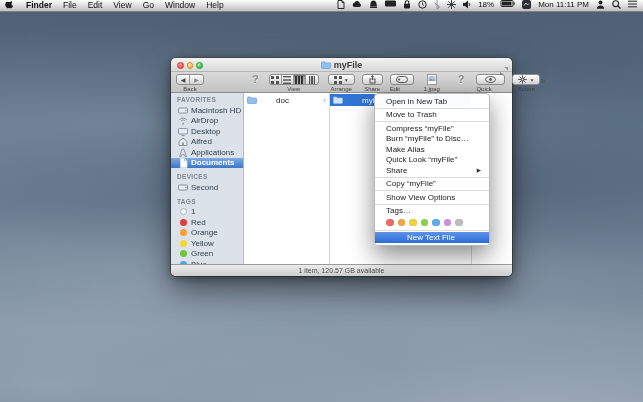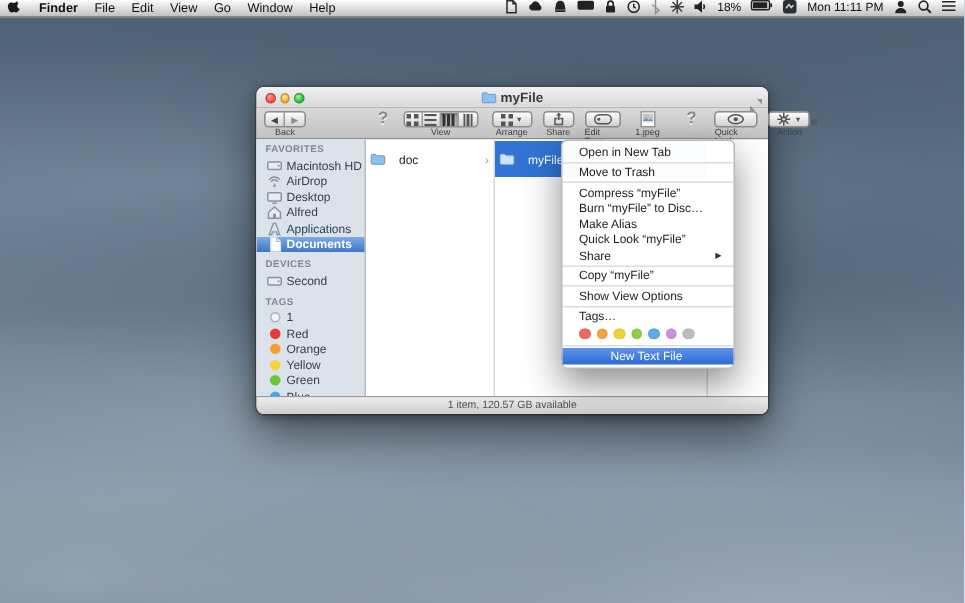--- a/index.html
+++ b/index.html
@@ -74,21 +74,21 @@
   .sgap { height:4px; }
   .dot { width:7px; height:7px; border-radius:50%; flex:none; }
   .dot.empty { border:1px solid #aab2bc; background:#f3f5f7; }
 
   
   .cols { flex:1; display:flex; position:relative; background:#fff; }
   .col { position:relative; border-right:1px solid #d7d7d7; }
   .col1 { width:86px; }
   .col2 { width:142px; }
   .col3 { flex:1; border-right:none; }
-  .frow { height:12px; display:flex; align-items:center; gap:9px; padding:12px 3px; font-size:8px; color:#222; margin-top:1px; }
+  .frow { height:12px; display:flex; align-items:center; gap:19px; padding:0 3px; font-size:8px; color:#222; margin-top:1px; }
   .frow .chev { margin-left:auto; color:#9a9a9a; font-size:8px; }
   .frow.sel { background:#3174d4; color:#fff; }
 
   .statusbar { height:12px; border-radius:0 0 5px 5px; border-top:1px solid #9b9b9b;
     background:linear-gradient(#ececec,#cdcdcd); display:flex; align-items:center; justify-content:center;
     font-size:7px; color:#4e4e4e; }
 
   
   .ctxmenu { position:absolute; left:374px; top:93px; width:116px; z-index:50;
     background:rgba(255,255,255,.98); border:1px solid #b9b9b9; border-radius:4px;

